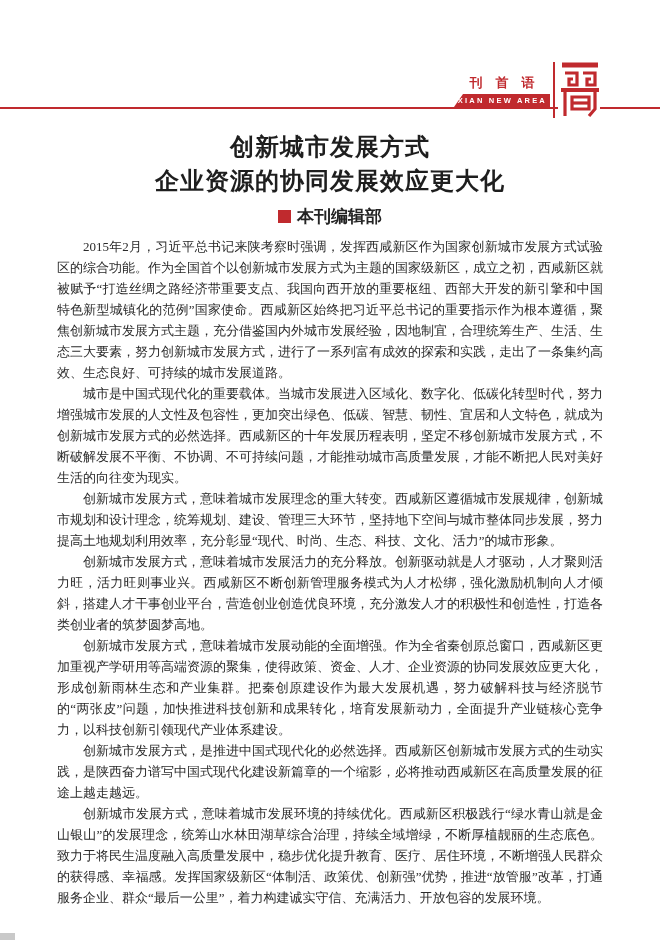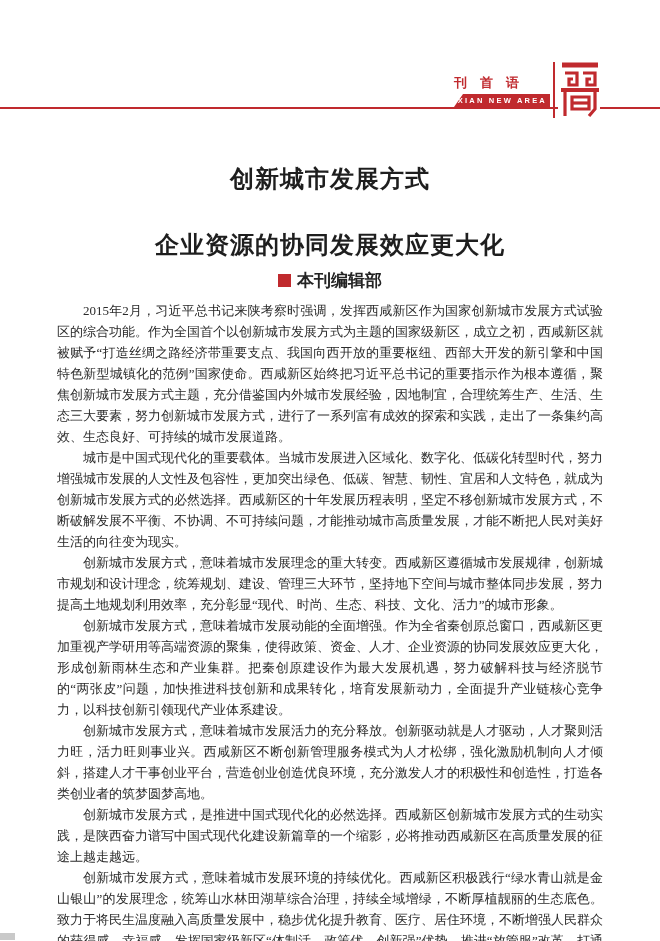--- a/index.html
+++ b/index.html
@@ -18,21 +18,21 @@
   .masthead { position: absolute; top: 0; left: 0; width: 660px; height: 120px; }
   .header-rule {
     position: absolute; top: 107px; left: 0;
     width: 660px; height: 2px;
     background: #c02a2e; z-index: 0;
   }
   .masthead-right {
     position: absolute; top: 62px; right: 60px;
     display: flex; align-items: flex-start; gap: 3px; z-index: 1;
   }
-  .col-label { margin-top: 12px; text-align: left; }
+  .col-label { margin-top: 12px; text-align: center; }
   .col-label-cn {
     color: #c02a2e;
     font-size: 13px; font-weight: bold;
     letter-spacing: 13px; margin-right: -13px;
     line-height: 18px; white-space: nowrap;
   }
   .col-banner {
     margin-top: 2px;
     width: 96px; height: 13px;
     background: #c02a2e;
@@ -47,21 +47,21 @@
   .divider-v { width: 2px; height: 56px; background: #c02a2e; }
   .seal { width: 42px; height: 57px; background: #ffffff; display: flex; align-items: flex-start; justify-content: flex-end; }
 
   
   .title-block {
     margin: 0; padding-top: 130px;
     text-align: center; color: #1e1e1e;
     font-size: 24px; font-weight: bold;
     line-height: 34px; letter-spacing: 1px;
   }
-  .title-block span { display: block; margin-top: 32px; }
+  .title-block span { display: block; }
   .byline {
     margin-top: 7px; text-align: center;
     font-size: 17px; font-weight: bold; color: #232323;
   }
   .byline-square {
     display: inline-block; width: 13px; height: 13px;
     background: #c02a2e; margin-right: 6px; vertical-align: -1px;
   }
 
   
@@ -118,22 +118,22 @@
     </h1>
 
     <div class="byline">
       <span class="byline-square"></span><span>本刊编辑部</span>
     </div>
 
     <article class="article-body">
       <p>2015年2月，习近平总书记来陕考察时强调，发挥西咸新区作为国家创新城市发展方式试验区的综合功能。作为全国首个以创新城市发展方式为主题的国家级新区，成立之初，西咸新区就被赋予“打造丝绸之路经济带重要支点、我国向西开放的重要枢纽、西部大开发的新引擎和中国特色新型城镇化的范例”国家使命。西咸新区始终把习近平总书记的重要指示作为根本遵循，聚焦创新城市发展方式主题，充分借鉴国内外城市发展经验，因地制宜，合理统筹生产、生活、生态三大要素，努力创新城市发展方式，进行了一系列富有成效的探索和实践，走出了一条集约高效、生态良好、可持续的城市发展道路。</p>
       <p>城市是中国式现代化的重要载体。当城市发展进入区域化、数字化、低碳化转型时代，努力增强城市发展的人文性及包容性，更加突出绿色、低碳、智慧、韧性、宜居和人文特色，就成为创新城市发展方式的必然选择。西咸新区的十年发展历程表明，坚定不移创新城市发展方式，不断破解发展不平衡、不协调、不可持续问题，才能推动城市高质量发展，才能不断把人民对美好生活的向往变为现实。</p>
       <p>创新城市发展方式，意味着城市发展理念的重大转变。西咸新区遵循城市发展规律，创新城市规划和设计理念，统筹规划、建设、管理三大环节，坚持地下空间与城市整体同步发展，努力提高土地规划利用效率，充分彰显“现代、时尚、生态、科技、文化、活力”的城市形象。</p>
+      <p>创新城市发展方式，意味着城市发展活力的充分释放。创新驱动就是人才驱动，人才聚则活力旺，活力旺则事业兴。西咸新区不断创新管理服务模式为人才松绑，强化激励机制向人才倾斜，搭建人才干事创业平台，营造创业创造优良环境，充分激发人才的积极性和创造性，打造各类创业者的筑梦圆梦高地。</p>
       <p>创新城市发展方式，意味着城市发展动能的全面增强。作为全省秦创原总窗口，西咸新区更加重视产学研用等高端资源的聚集，使得政策、资金、人才、企业资源的协同发展效应更大化，形成创新雨林生态和产业集群。把秦创原建设作为最大发展机遇，努力破解科技与经济脱节的“两张皮”问题，加快推进科技创新和成果转化，培育发展新动力，全面提升产业链核心竞争力，以科技创新引领现代产业体系建设。</p>
-      <p>创新城市发展方式，意味着城市发展活力的充分释放。创新驱动就是人才驱动，人才聚则活力旺，活力旺则事业兴。西咸新区不断创新管理服务模式为人才松绑，强化激励机制向人才倾斜，搭建人才干事创业平台，营造创业创造优良环境，充分激发人才的积极性和创造性，打造各类创业者的筑梦圆梦高地。</p>
       <p>创新城市发展方式，是推进中国式现代化的必然选择。西咸新区创新城市发展方式的生动实践，是陕西奋力谱写中国式现代化建设新篇章的一个缩影，必将推动西咸新区在高质量发展的征途上越走越远。</p>
       <p>创新城市发展方式，意味着城市发展环境的持续优化。西咸新区积极践行“绿水青山就是金山银山”的发展理念，统筹山水林田湖草综合治理，持续全域增绿，不断厚植靓丽的生态底色。致力于将民生温度融入高质量发展中，稳步优化提升教育、医疗、居住环境，不断增强人民群众的获得感、幸福感。发挥国家级新区“体制活、政策优、创新强”优势，推进“放管服”改革，打通服务企业、群众“最后一公里”，着力构建诚实守信、充满活力、开放包容的发展环境。</p>
     </article>
   </main>
 
   <div class="corner-chip"></div>
 
 </div>
 
 </body></html>

